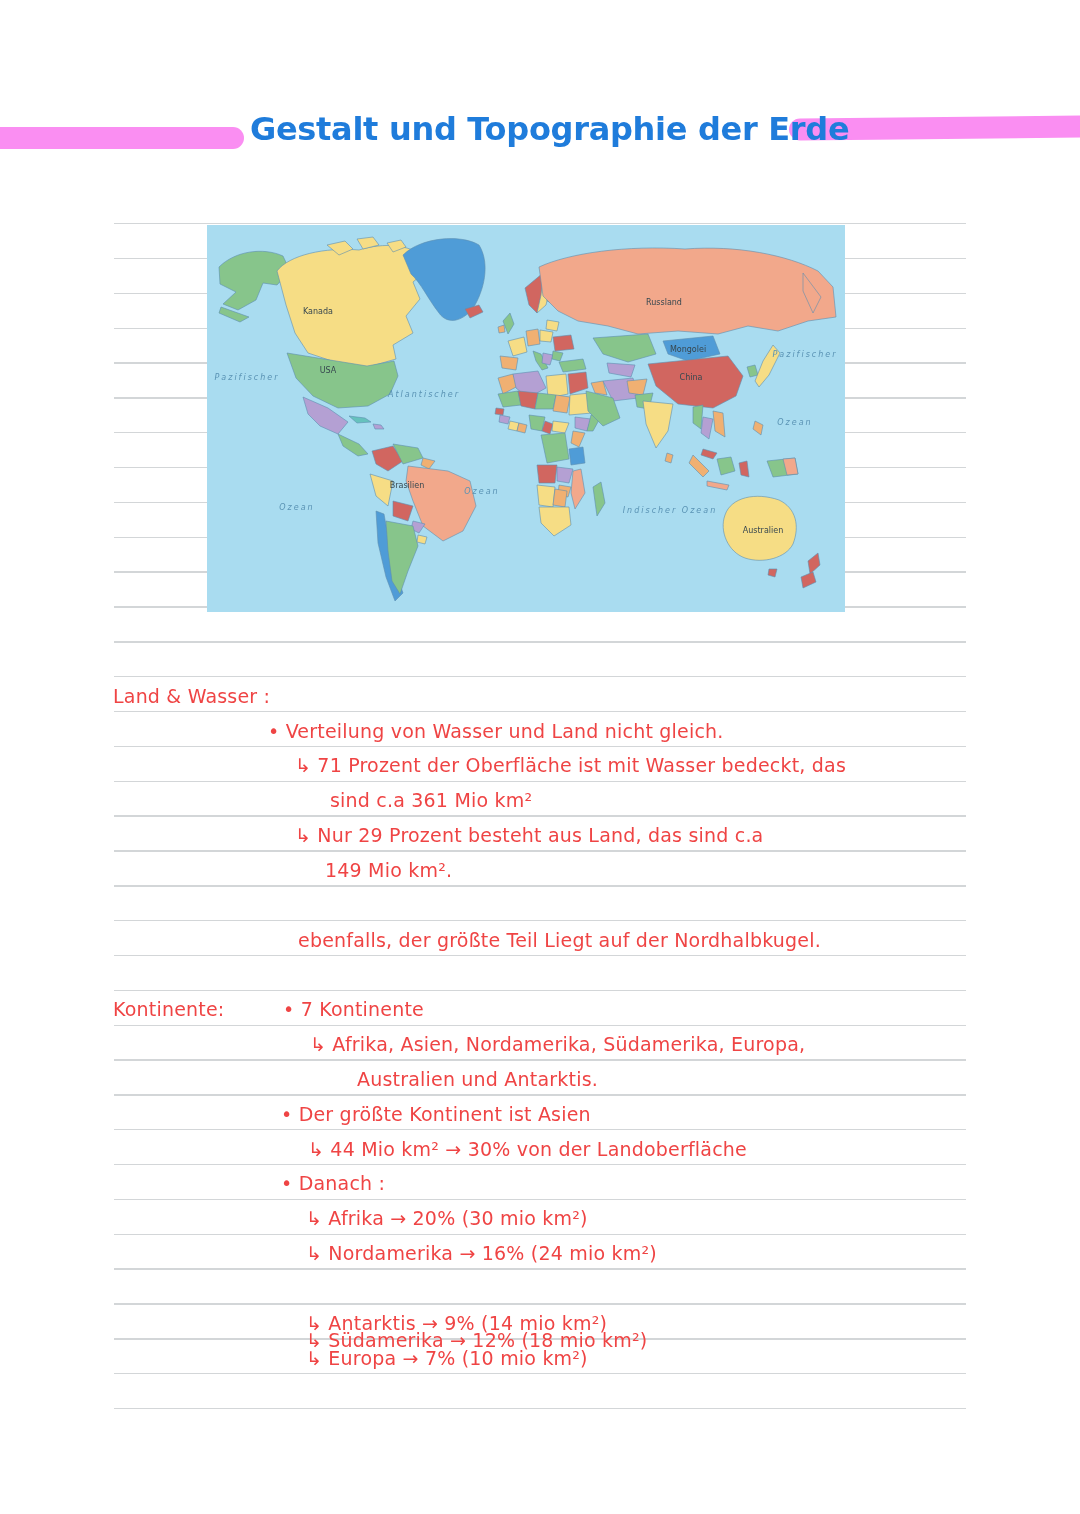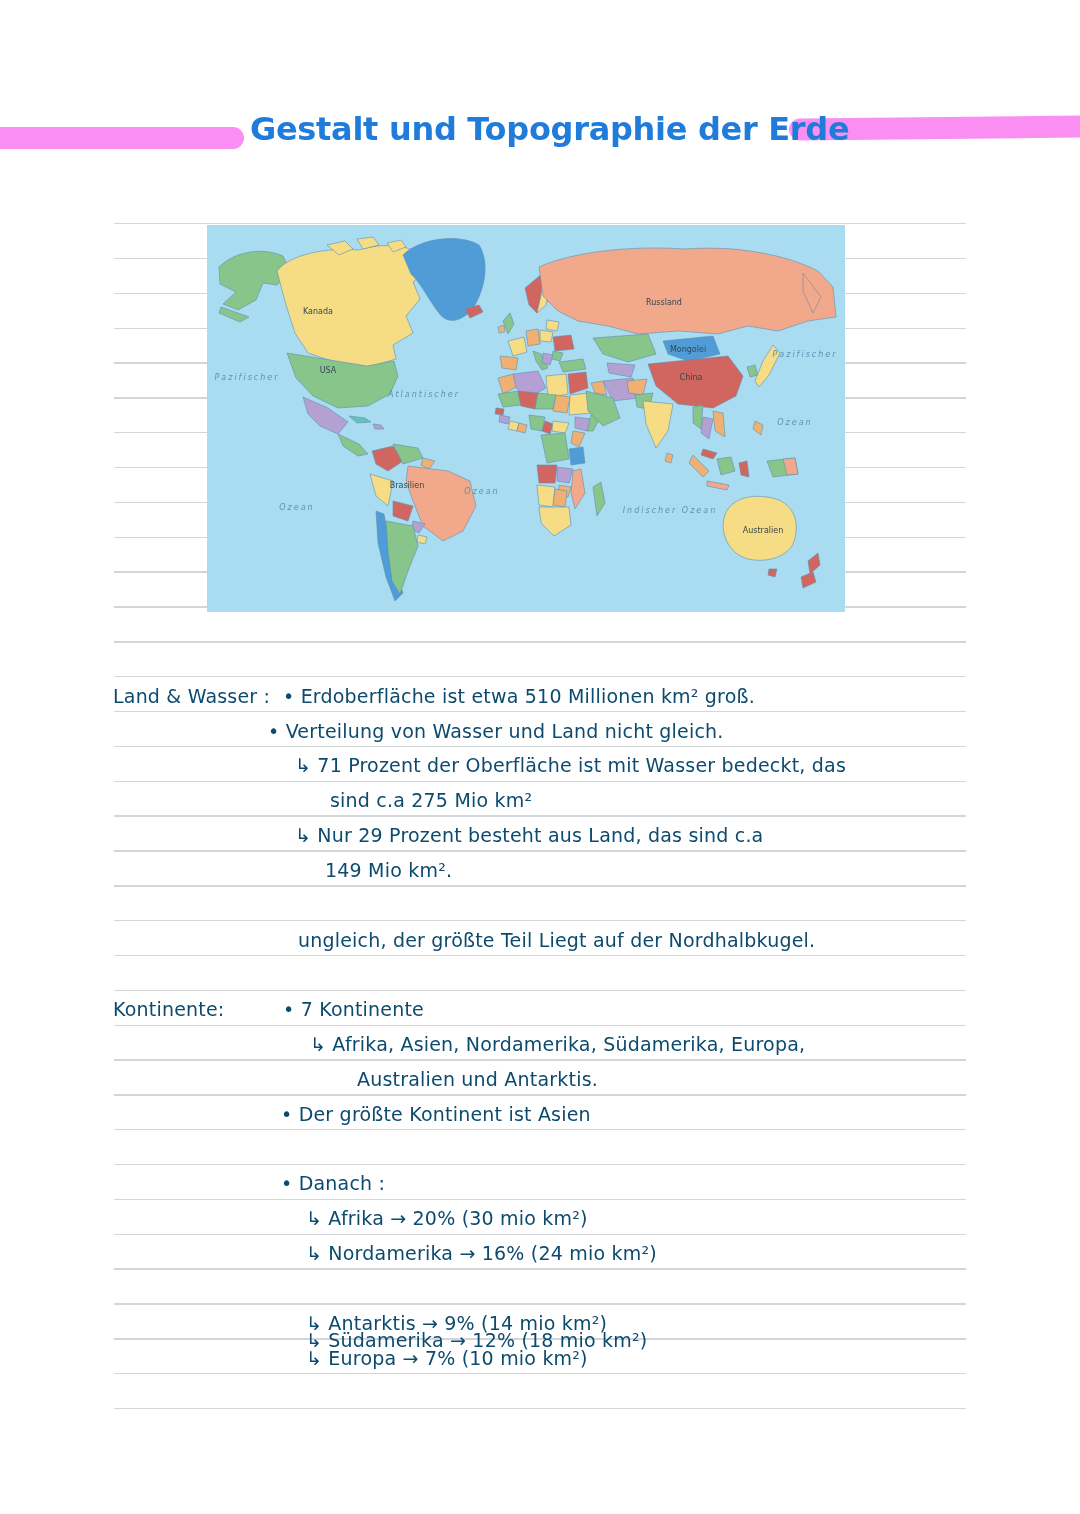--- a/index.html
+++ b/index.html
@@ -6,21 +6,21 @@
   .page{position:relative;width:1080px;height:1514px;background:#ffffff;overflow:hidden;
         font-family:"DejaVu Sans",sans-serif;padding-left:41px;}
   .ruled{position:absolute;left:114px;top:223px;width:852px;height:1188px;
          background:repeating-linear-gradient(to bottom,#d3d6d8 0px,#d3d6d8 1.4px,
          transparent 1.4px,transparent 34.85px);}
   .bar{position:absolute;height:22px;background:#fa8ef2;border-radius:12px;}
   .bar-left{left:-14px;top:127px;width:258px;}
   .bar-right{left:789px;top:117px;width:306px;transform:rotate(-0.6deg);}
   .title{position:absolute;left:250px;top:110px;width:560px;font-size:32px;font-weight:600;
          color:#1f7cdb;letter-spacing:-0.3px;white-space:nowrap;}
-  .hand{color:#0c4a6e;}
+  .hand{color:#ef4444;}
   .map-wrap{position:absolute;left:207px;top:225px;width:638px;height:387px;}
   .note{position:absolute;font-size:19px;font-weight:500;white-space:nowrap;letter-spacing:0.2px;}
   .sec-label{font-size:19px;font-weight:500;}
   svg path{stroke:#5e8fb0;stroke-width:0.6;stroke-linejoin:round;}
   .c-yel{fill:#f6dd85}.c-grn{fill:#87c58b}.c-sal{fill:#f2a88b}.c-red{fill:#d16660}
   .c-blu{fill:#4f9cd7}.c-pur{fill:#b4a0d3}.c-org{fill:#f0b072}.c-tea{fill:#66c2bd}
   .lbl{font-size:8px;fill:#37474f;text-anchor:middle;font-family:"DejaVu Sans",sans-serif;}
   .olbl{font-size:8px;fill:#5a93b4;text-anchor:middle;letter-spacing:2px;font-style:italic;
         font-family:"DejaVu Sans",sans-serif;}
 </style>
@@ -167,33 +167,33 @@
         <text class="olbl" x="217" y="172">Atlantischer</text>
         <text class="olbl" x="275" y="269">Ozean</text>
         <text class="olbl" x="463" y="288">Indischer Ozean</text>
         <text class="olbl" x="598" y="132">Pazifischer</text>
         <text class="olbl" x="588" y="200">Ozean</text>
       </g>
     </svg>
   </div>
 
   <div class="note hand sec-label" style="left:113px;top:685px">Land &amp; Wasser :</div>
-  <div class="note hand" style="left:283px;top:685px">• Erdoberfläche ist etwa 510 Millionen km² groß.</div>
   <div class="note hand" style="left:268px;top:720px">• Verteilung von Wasser und Land nicht gleich.</div>
   <div class="note hand" style="left:295px;top:754px">↳ 71 Prozent  der Oberfläche ist mit Wasser bedeckt, das</div>
-  <div class="note hand" style="left:330px;top:789px">sind  c.a 275 Mio km²</div>
+  <div class="note hand" style="left:330px;top:789px">sind  c.a 361 Mio km²</div>
   <div class="note hand" style="left:295px;top:824px">↳ Nur 29 Prozent besteht aus Land, das sind c.a</div>
   <div class="note hand" style="left:325px;top:859px">149 Mio km².</div>
-  <div class="note hand" style="left:298px;top:929px">ungleich, der größte Teil Liegt auf der Nordhalbkugel.</div>
+  <div class="note hand" style="left:298px;top:929px">ebenfalls, der größte Teil Liegt auf der Nordhalbkugel.</div>
 
   <div class="note hand sec-label" style="left:113px;top:998px">Kontinente:</div>
   <div class="note hand" style="left:283px;top:998px">• 7 Kontinente</div>
   <div class="note hand" style="left:310px;top:1033px">↳ Afrika, Asien, Nordamerika, Südamerika, Europa,</div>
   <div class="note hand" style="left:357px;top:1068px">Australien und Antarktis.</div>
   <div class="note hand" style="left:281px;top:1103px">• Der größte Kontinent ist Asien</div>
+  <div class="note hand" style="left:308px;top:1138px">↳ 44 Mio km²  →  30% von  der Landoberfläche</div>
   <div class="note hand" style="left:281px;top:1172px">• Danach :</div>
   <div class="note hand" style="left:306px;top:1207px">↳ Afrika  →   20% (30 mio km²)</div>
   <div class="note hand" style="left:306px;top:1242px">↳ Nordamerika  →  16% (24 mio km²)</div>
   <div class="note hand" style="left:306px;top:1329px">↳ Südamerika  →   12% (18 mio km²)</div>
   <div class="note hand" style="left:306px;top:1312px">↳ Antarktis   →    9%  (14 mio km²)</div>
   <div class="note hand" style="left:306px;top:1347px">↳ Europa    →    7% (10 mio km²)</div>
 
 </div>
 
 </body></html>

